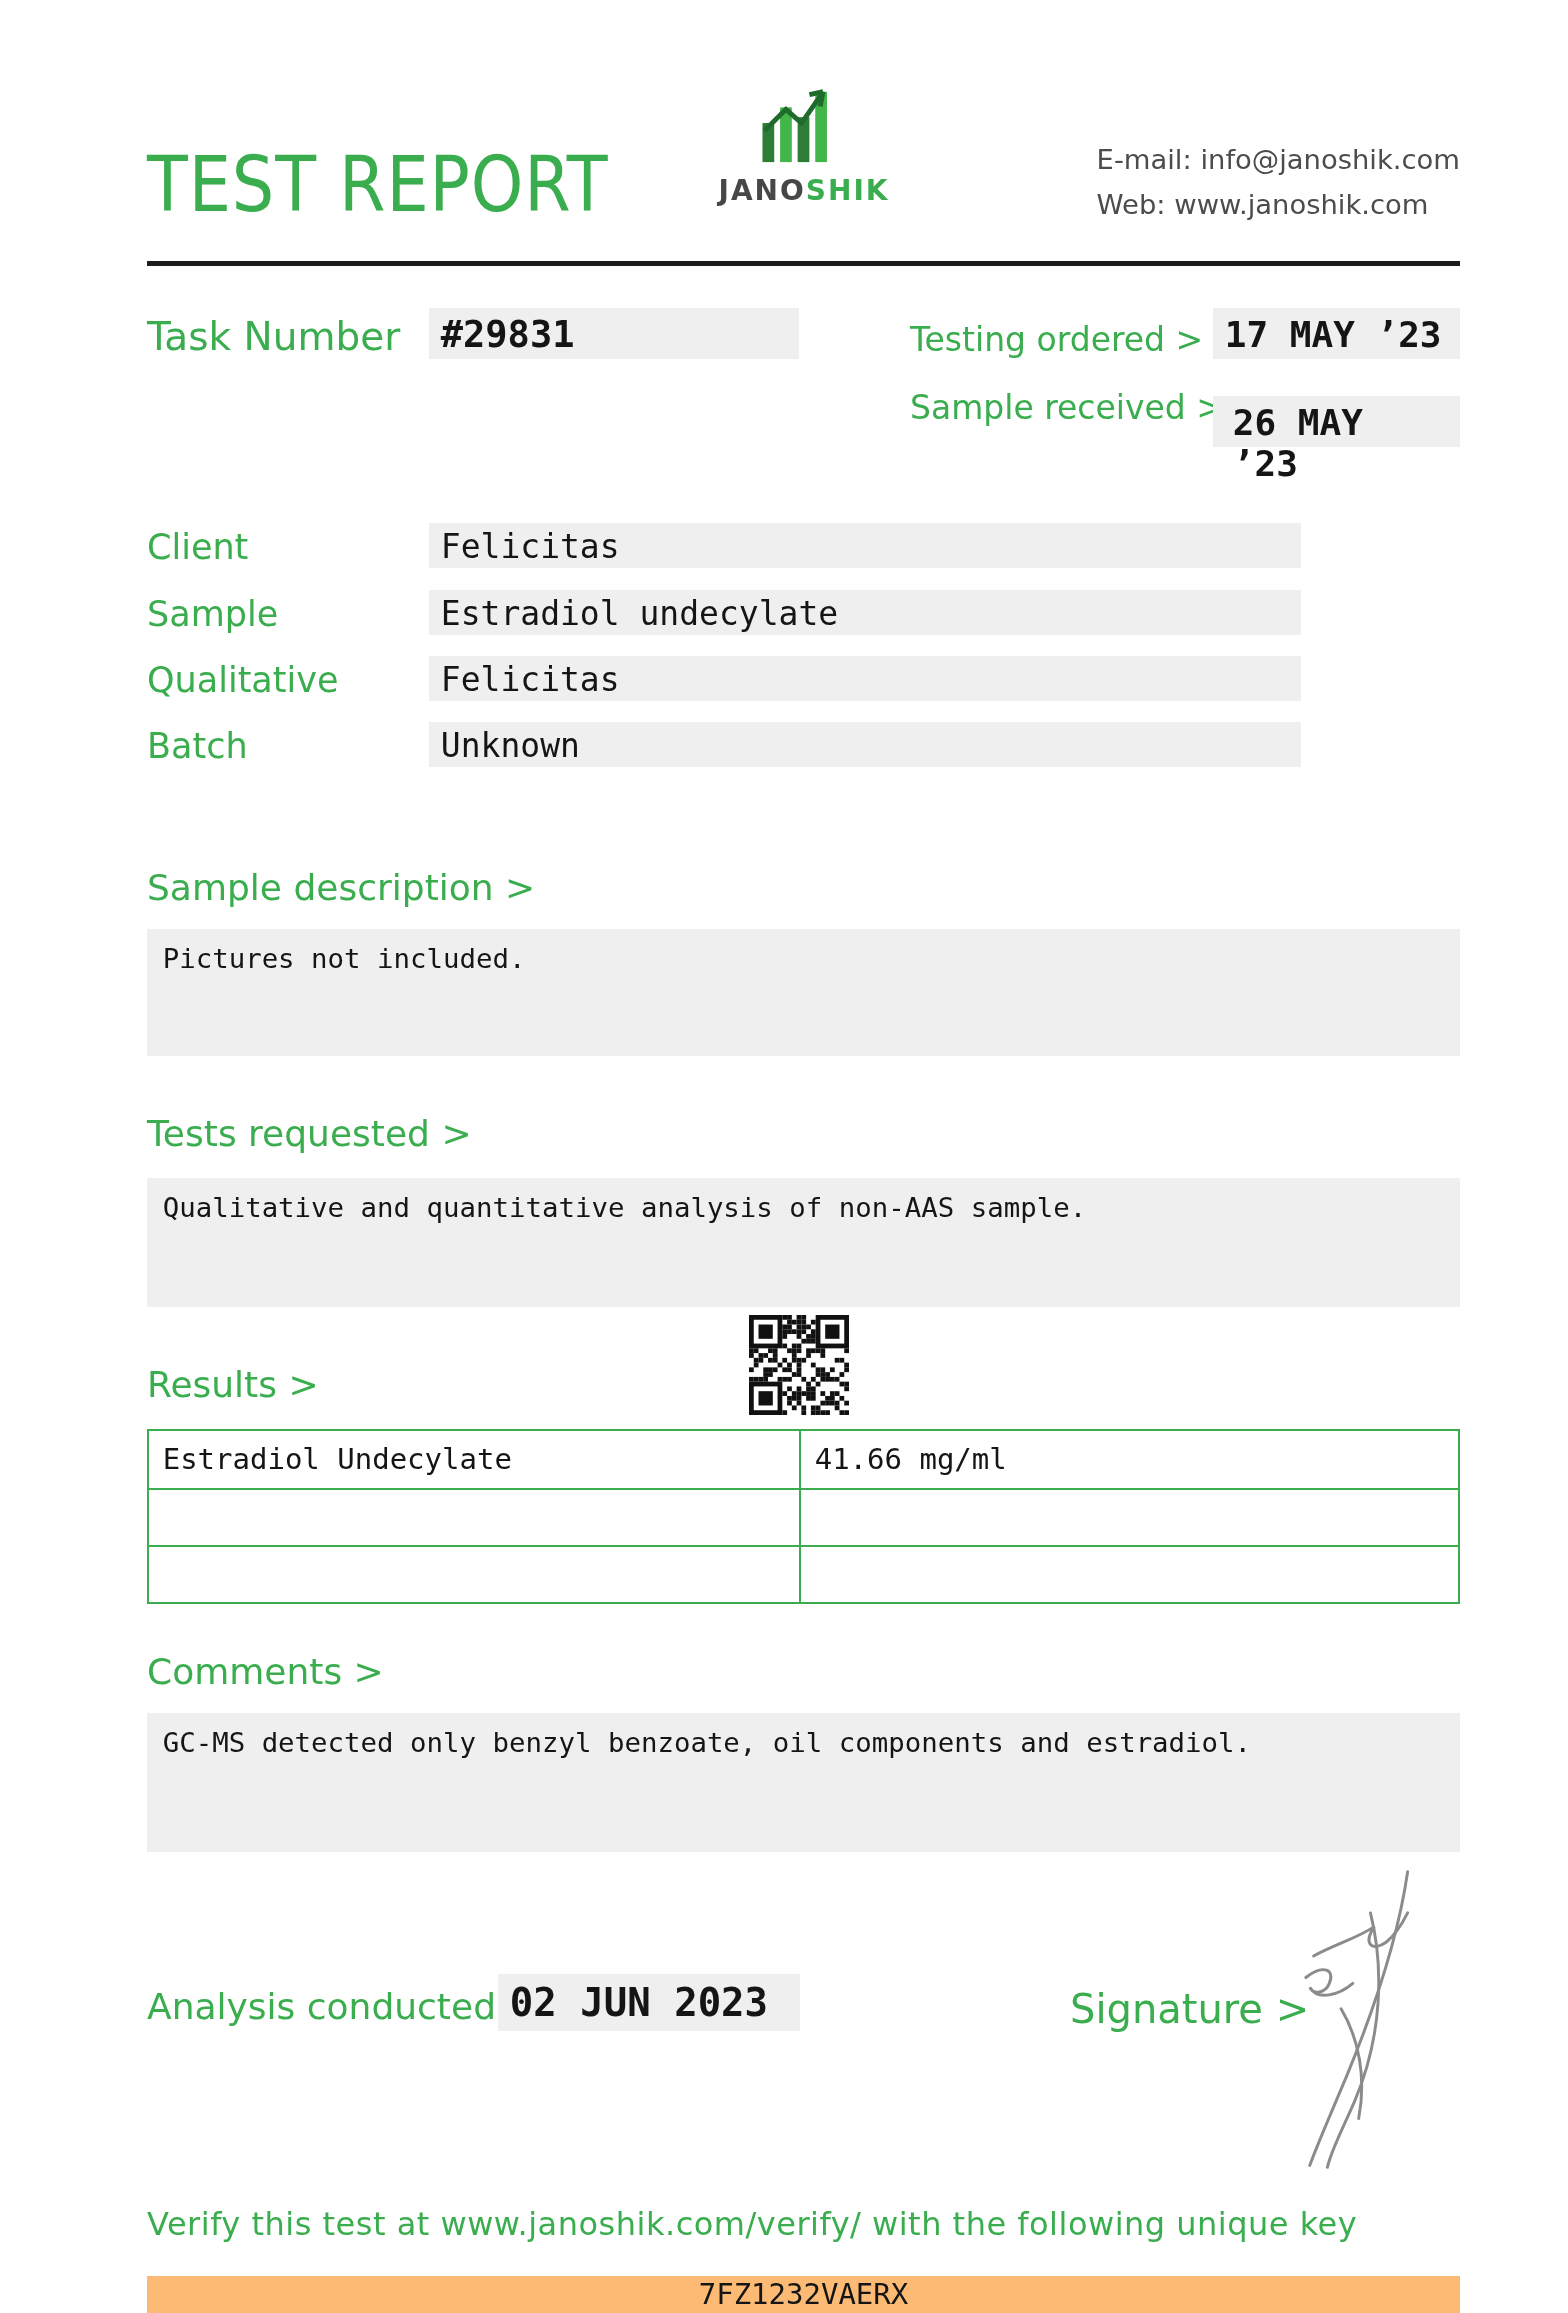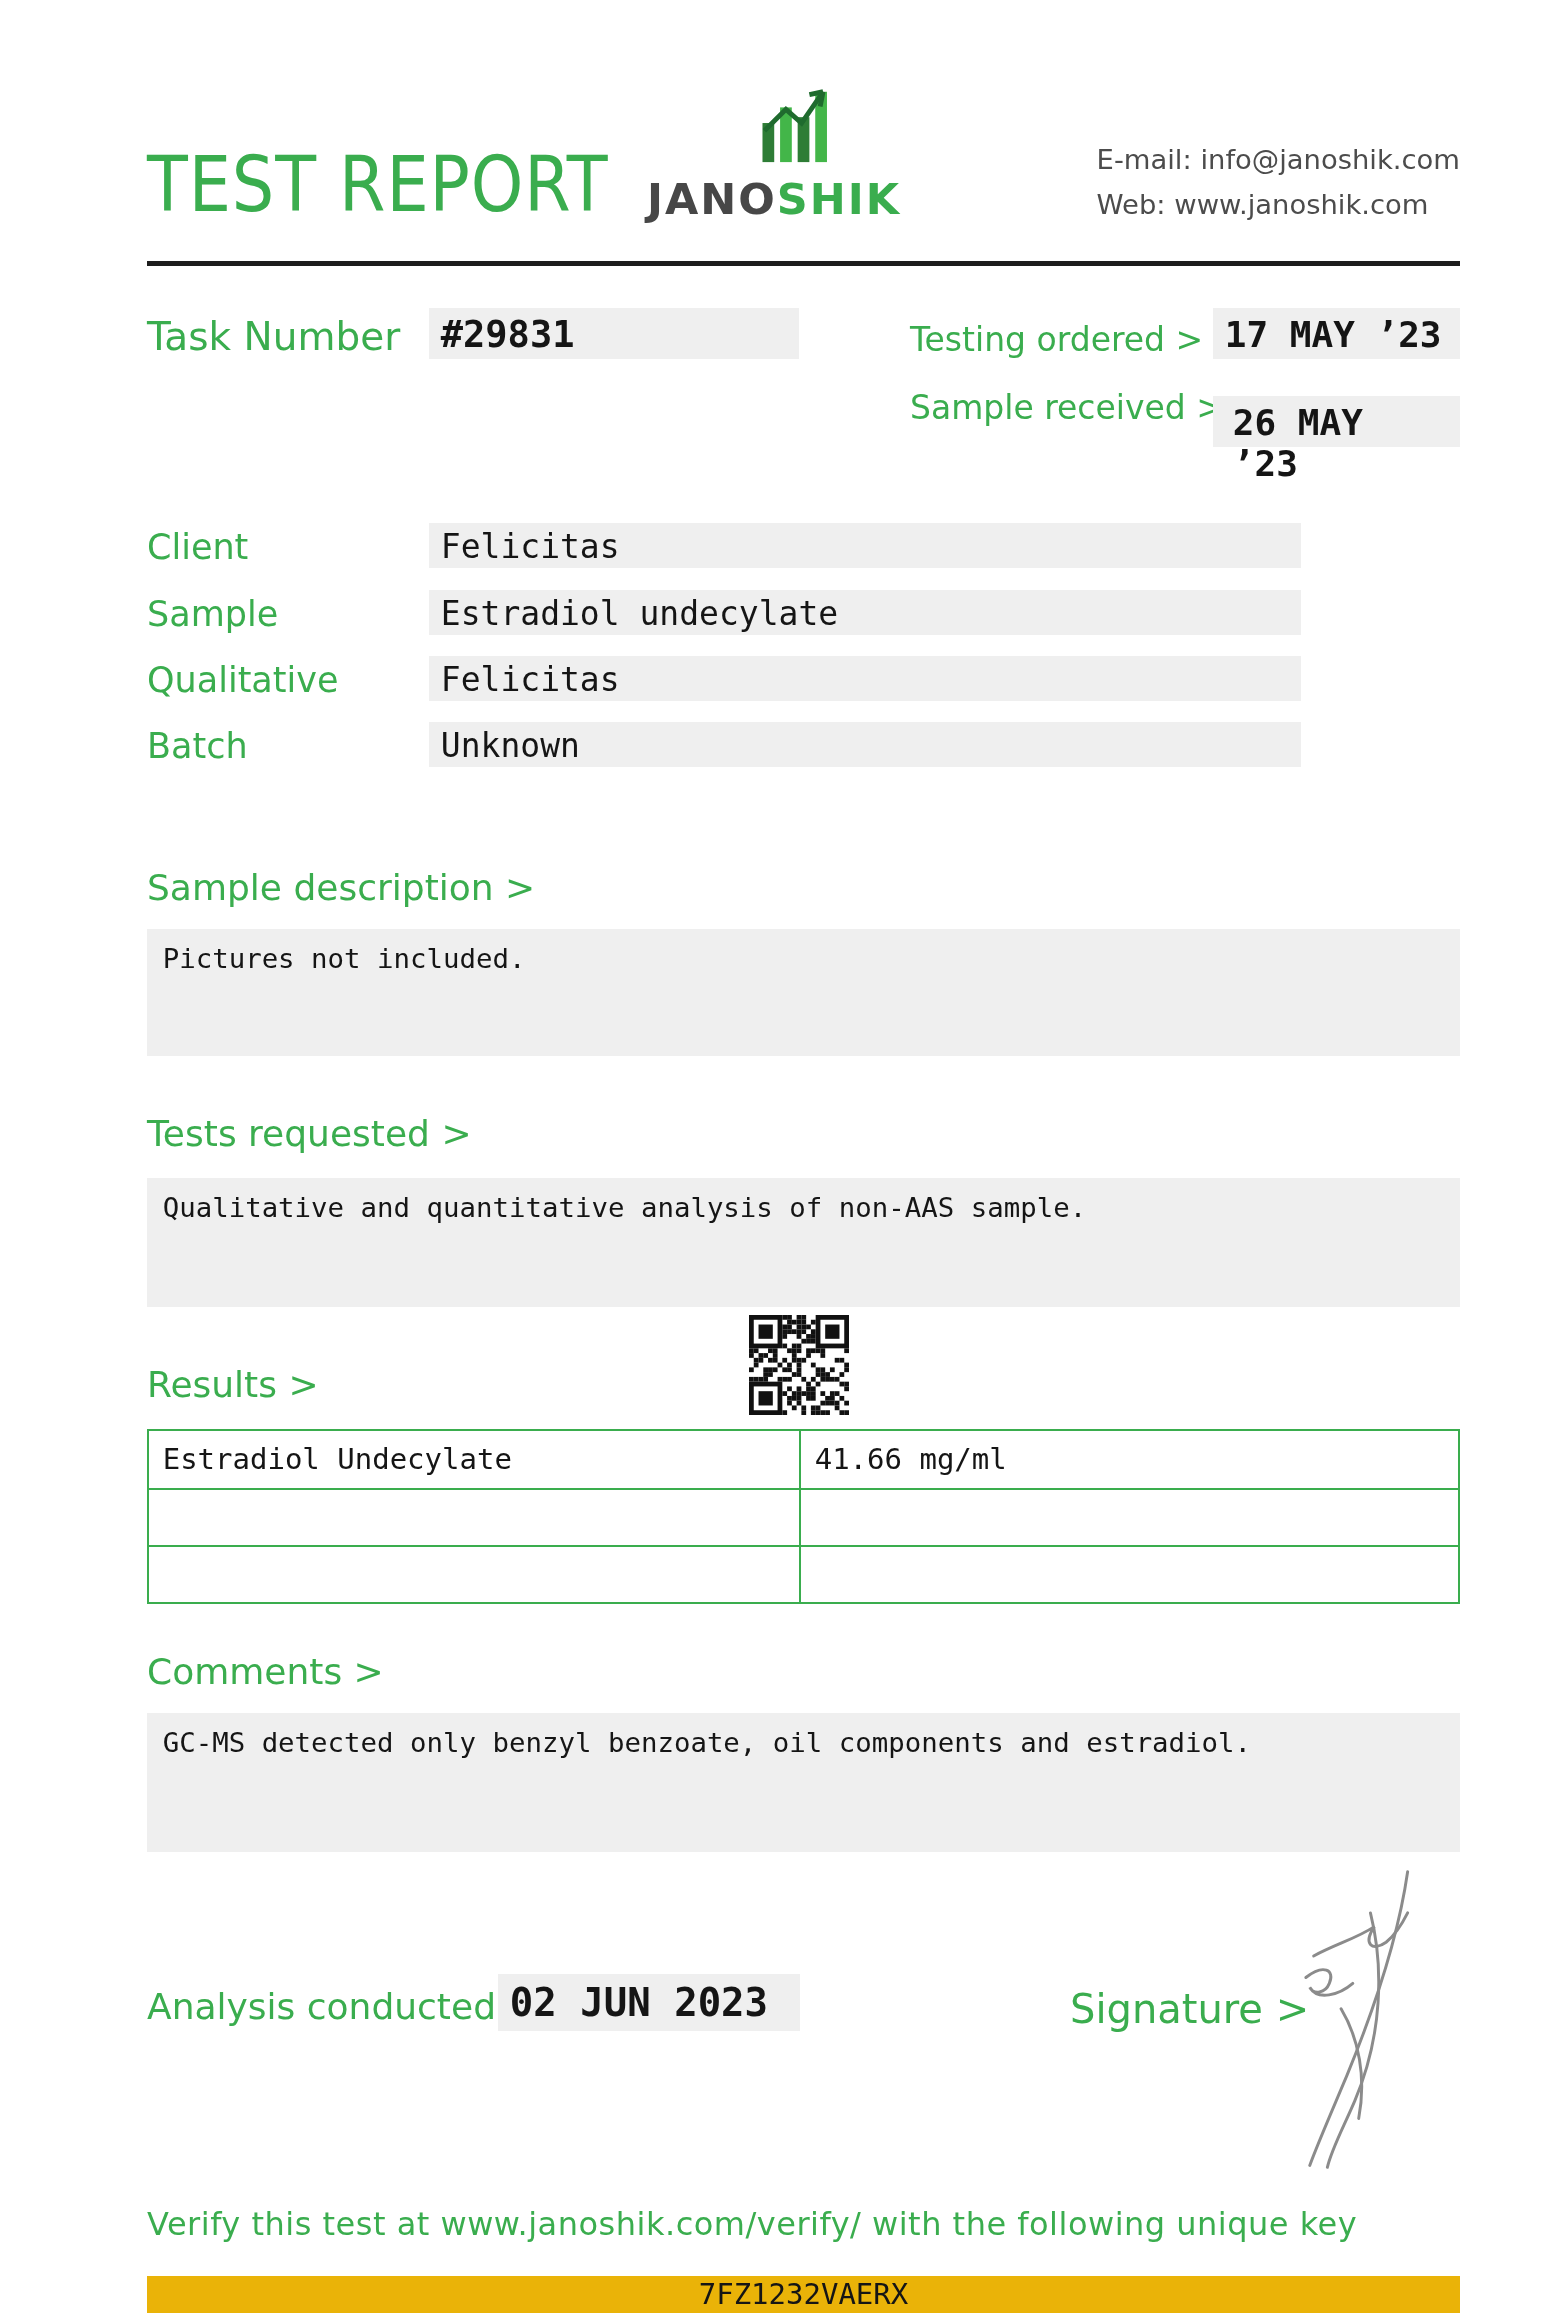--- a/index.html
+++ b/index.html
@@ -10,22 +10,22 @@
   }
   .abs  { position:absolute; }
   .mono { font-family:"DejaVu Sans Mono", monospace; }
   .green{ color:#3aad4e; }
   .fieldbg { background:#efefef; }
 
   
   .title { left:147px; top:147px; font-size:76px; line-height:1; color:#3aad4e;
            transform:scaleX(0.88); transform-origin:left top; letter-spacing:1px; }
   .logo-icon { left:741px; top:78px; width:127px; height:92px; }
-  .brand { left:647px; top:174px; width:314px; text-align:left;
-           font-size:43px; font-weight:bold; letter-spacing:2px; color:#474747; }
+  .brand { left:647px; top:174px; width:314px; text-align:center;
+           font-size:28px; font-weight:bold; letter-spacing:2px; color:#474747; }
   .brand .shik { color:#3aad4e; }
   .contact { right:108px; top:137px; font-size:27.4px;
              color:#4c4c4c; line-height:45px; }
   .rule { left:147px; top:261px; width:1313px; height:4.9px; background:#1d1d1d; }
 
   
   .task-label { left:147px; top:314px; font-size:39px; }
   .task-box { left:429px; top:308px; width:370px; height:51px; }
   .task-box span { display:block; padding:4.9px 11.8px; font-size:37px; font-weight:bold; }
   .ordered-label  { left:910px; top:320px; font-size:33px; }
@@ -53,21 +53,21 @@
   .rcell-l { width:652px; border-right:2px solid #3aad4e; padding:10.8px 13.7px; font-size:29px; }
   .rcell-r { flex:1; padding:10.8px 13.7px; font-size:29px; }
 
   
   .analysis-label { left:147px; top:1986px; font-size:36px; }
   .analysis-box   { left:498px; top:1974px; width:302px; height:57px; }
   .analysis-box span { display:block; padding:5.9px 11.8px; font-size:39px; font-weight:bold; }
   .signature-label { left:1070px; top:1986px; font-size:40px; }
   .signature { left:1284px; top:1862px; width:167px; height:323px; }
   .verify { left:147px; top:2205px; width:1313px; font-size:32px; letter-spacing:0.5px; }
-  .keybar { left:147px; top:2276px; width:1313px; height:37px; background:#eab308;
+  .keybar { left:147px; top:2276px; width:1313px; height:37px; background:#fdba74;
             text-align:center; line-height:37px; font-size:29px; }
 </style>
 </head>
 <body>
 
 <div class="abs title">TEST REPORT</div>
 
 <svg class="abs logo-icon" viewBox="0 0 130 94">
   <rect x="22" y="46" width="12" height="40" fill="#2e7d36"></rect>
   <rect x="40" y="30" width="12" height="56" fill="#43b649"></rect>

